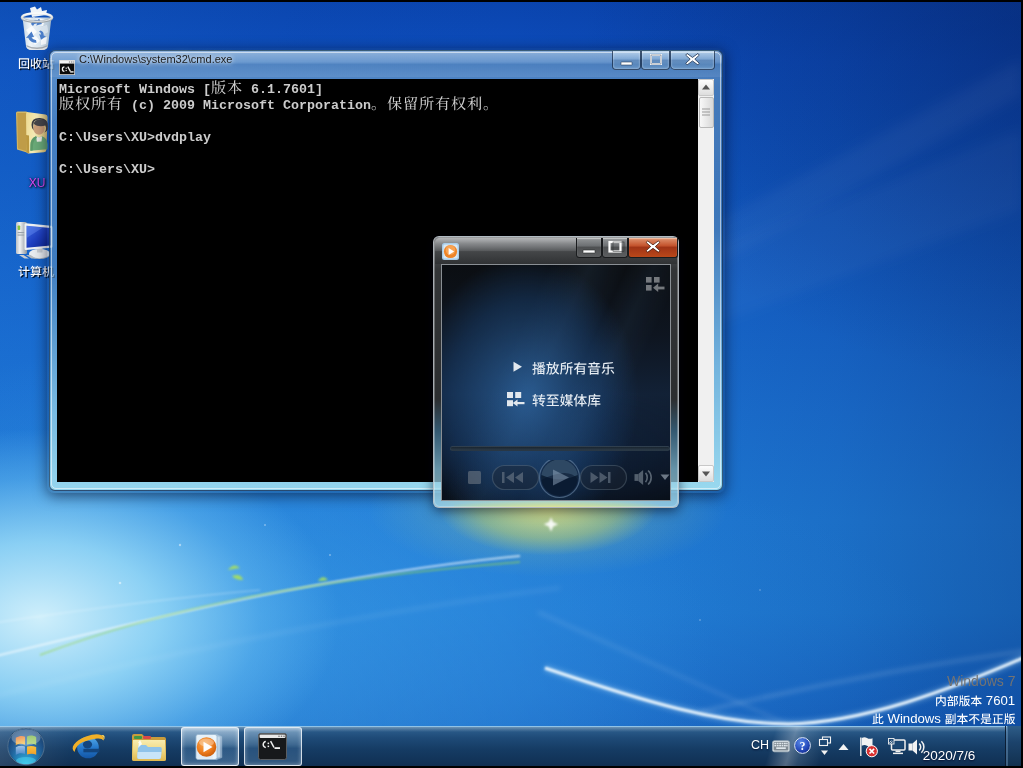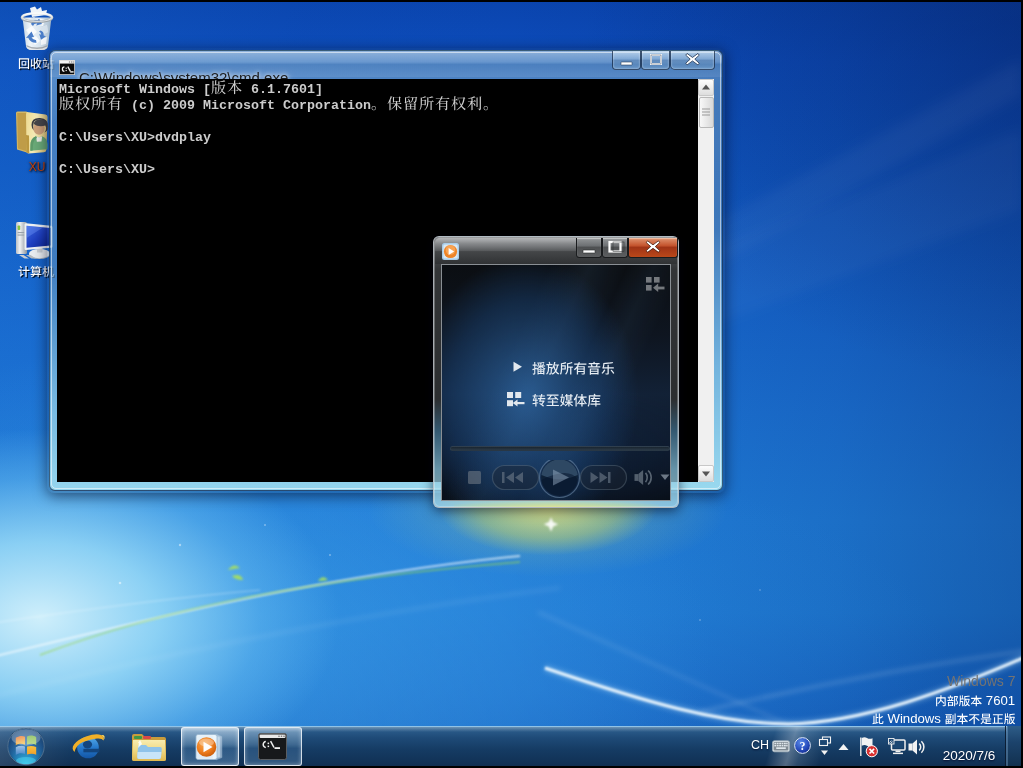--- a/index.html
+++ b/index.html
@@ -7,21 +7,21 @@
 #wall{position:absolute;left:0;top:0;width:100%;height:100%;
 background:
 radial-gradient(ellipse 140px 62px at 548px 507px, rgba(236,232,126,0.82), rgba(205,215,100,0.45) 50%, rgba(120,170,120,0) 78%),radial-gradient(ellipse 240px 92px at 548px 508px, rgba(210,220,110,0.34), rgba(120,170,120,0) 75%),
 radial-gradient(ellipse 340px 215px at 40px 618px, rgba(212,242,252,0.97), rgba(155,220,248,0.85) 35%, rgba(100,185,240,0.5) 65%, rgba(60,140,215,0) 88%),
 radial-gradient(ellipse 640px 400px at 200px 660px, rgba(70,170,238,0.6), rgba(50,140,220,0.3) 55%, rgba(40,120,200,0) 80%),
 radial-gradient(ellipse 560px 300px at 540px 690px, rgba(45,135,220,0.45), rgba(40,120,200,0) 75%),
 radial-gradient(ellipse 800px 560px at 1080px 40px, rgba(5,32,98,0.42), rgba(8,48,125,0) 62%),
 linear-gradient(to right, rgba(30,115,210,0.22) 0%, rgba(20,90,185,0.07) 30%, rgba(0,0,0,0) 50%, rgba(7,42,115,0.18) 82%, rgba(6,34,100,0.33) 100%),
 linear-gradient(to bottom, #0a44ae 0%, #0d4dbc 8%, #1057c2 22%, #1665cc 38%, #1c73d4 54%, #207ed9 68%, #1e7cd6 80%, #186ac8 91%, #125cba 100%);}
 #wall svg{position:absolute;left:0;top:0;}
-.lbl{position:absolute;color:#c2410c;font-size:12px;text-align:center;text-shadow:1px 1px 2px rgba(0,0,0,0.9),0 0 3px rgba(0,0,0,0.7);}
+.lbl{position:absolute;color:#d946ef;font-size:12px;text-align:center;text-shadow:1px 1px 2px rgba(0,0,0,0.9),0 0 3px rgba(0,0,0,0.7);margin-top:16px;}
 </style></head><body>
 <div id="desk">
     <div id="wall">
 <svg width="1021" height="766" viewBox="0 0 1021 766">
 <defs>
 <filter id="b1" x="-30%" y="-30%" width="160%" height="160%">
             <feGaussianBlur stdDeviation="1.2"></feGaussianBlur>
           </filter>
 <filter id="b2" x="-30%" y="-30%" width="160%" height="160%">
             <feGaussianBlur stdDeviation="6"></feGaussianBlur>
@@ -168,21 +168,21 @@
           <circle cx="14.2" cy="2" r="0.7" fill="#888"></circle>
 <rect x="0.8" y="3.6" width="14.4" height="10.6" fill="#0a0a0a"></rect>
 <g stroke="#f2f2f2" stroke-width="1.3" fill="none">
 <path d="M5.4,6.9 a2.0,2.2 0 1,0 0,4.4"></path>
 <path d="M8.8,6.6 L11.4,11.4"></path>
 </g>
 <rect x="6.6" y="7.6" width="1.2" height="1.2" fill="#f2f2f2"></rect>
           <rect x="6.6" y="9.9" width="1.2" height="1.2" fill="#f2f2f2"></rect>
 <rect x="11.2" y="11.2" width="3.4" height="1.4" fill="#f2f2f2"></rect>
 </svg>
-<div style="position:absolute;left:29.5px;top:18px;font-size:15px;color:#1c1c1c;text-shadow:0 0 4px rgba(255,255,255,0.9),0 0 8px rgba(255,255,255,0.7);white-space:nowrap;">C:\Windows\system32\cmd.exe</div>
+<div style="position:absolute;left:29.5px;top:2px;font-size:11px;color:#1c1c1c;text-shadow:0 0 4px rgba(255,255,255,0.9),0 0 8px rgba(255,255,255,0.7);white-space:nowrap;">C:\Windows\system32\cmd.exe</div>
 <div style="position:absolute;right:81px;top:0;width:29px;height:19px;border-radius:0 0 4px 4px;border:1px solid rgba(20,40,70,0.75);border-top:none;background:linear-gradient(to bottom,rgba(220,238,252,0.52),rgba(150,188,222,0.42) 45%,rgba(85,125,170,0.46) 50%,rgba(125,168,208,0.52));box-shadow:inset 0 0 2px rgba(255,255,255,0.65);">
 <svg width="27" height="17">
             <rect x="8" y="11" width="11" height="3" rx="0.5" fill="#fff" stroke="rgba(30,50,80,0.8)" stroke-width="0.7"></rect>
           </svg></div>
 <div style="position:absolute;right:52px;top:0;width:29px;height:19px;border-radius:0 0 4px 4px;border:1px solid rgba(20,40,70,0.75);border-top:none;background:linear-gradient(to bottom,rgba(220,238,252,0.52),rgba(150,188,222,0.42) 45%,rgba(85,125,170,0.46) 50%,rgba(125,168,208,0.52));box-shadow:inset 0 0 2px rgba(255,255,255,0.65);">
 <svg width="27" height="17">
             <rect x="9" y="4" width="10" height="9" fill="none" stroke="#fff" stroke-width="2"></rect>
             <rect x="9" y="4" width="10" height="9" fill="none" stroke="rgba(30,50,80,0.8)" stroke-width="0.6"></rect>
           </svg></div>
 <div style="position:absolute;right:7px;top:0;width:45px;height:19px;border-radius:0 0 4px 5px;border:1px solid rgba(20,40,70,0.75);border-top:none;background:linear-gradient(to bottom,rgba(220,238,252,0.52),rgba(150,188,222,0.42) 45%,rgba(85,125,170,0.46) 50%,rgba(125,168,208,0.52));box-shadow:inset 0 0 2px rgba(255,255,255,0.65);">
@@ -539,18 +539,18 @@
 <g fill="#f2f2f2">
         <rect x="0.5" y="5.5" width="4" height="7"></rect>
         <path d="M4.5,5.5 L9,1.5 L9,16.5 L4.5,12.5 Z"></path>
       </g>
 <g stroke="#f2f2f2" fill="none" stroke-width="1.5">
 <path d="M11.2,5.6 a4.6,4.6 0 0,1 0,6.8"></path>
         <path d="M13.4,3.2 a8,8 0 0,1 0,11.6"></path>
 </g>
 </svg>
 <div style="position:absolute;left:938px;top:17px;width:62px;height:16px;font-size:13.5px;color:#fff;text-align:center;text-shadow:0 1px 2px rgba(0,0,30,0.8);margin-top:34px;">17:43</div>
-<div style="position:absolute;left:936px;top:21.5px;width:66px;height:16px;font-size:13.5px;color:#fff;text-align:center;text-shadow:0 1px 2px rgba(0,0,30,0.8);">2020/7/6</div>
+<div style="position:absolute;left:916px;top:21.5px;width:66px;height:16px;font-size:13.5px;color:#fff;text-align:center;text-shadow:0 1px 2px rgba(0,0,30,0.8);">2020/7/6</div>
 <div style="position:absolute;left:1005px;top:0;width:1.2px;height:40px;background:rgba(10,25,45,0.9);box-shadow:1px 0 1px rgba(160,200,235,0.4);"></div>
 <div style="position:absolute;left:1007px;top:0;width:14px;height:40px;background:linear-gradient(to bottom,#2e5d88 0%,#1c436c 40%,#12314f 100%);border-left:1px solid rgba(140,180,215,0.35);"></div>
 </div>
 <div style="position:absolute;left:0;top:0;width:1023px;height:2px;background:#000;"></div>
 <div style="position:absolute;left:0;top:766px;width:1023px;height:2px;background:#000;"></div>
 <div style="position:absolute;left:1021px;top:0;width:2px;height:768px;background:#000;"></div>
 </body></html>

